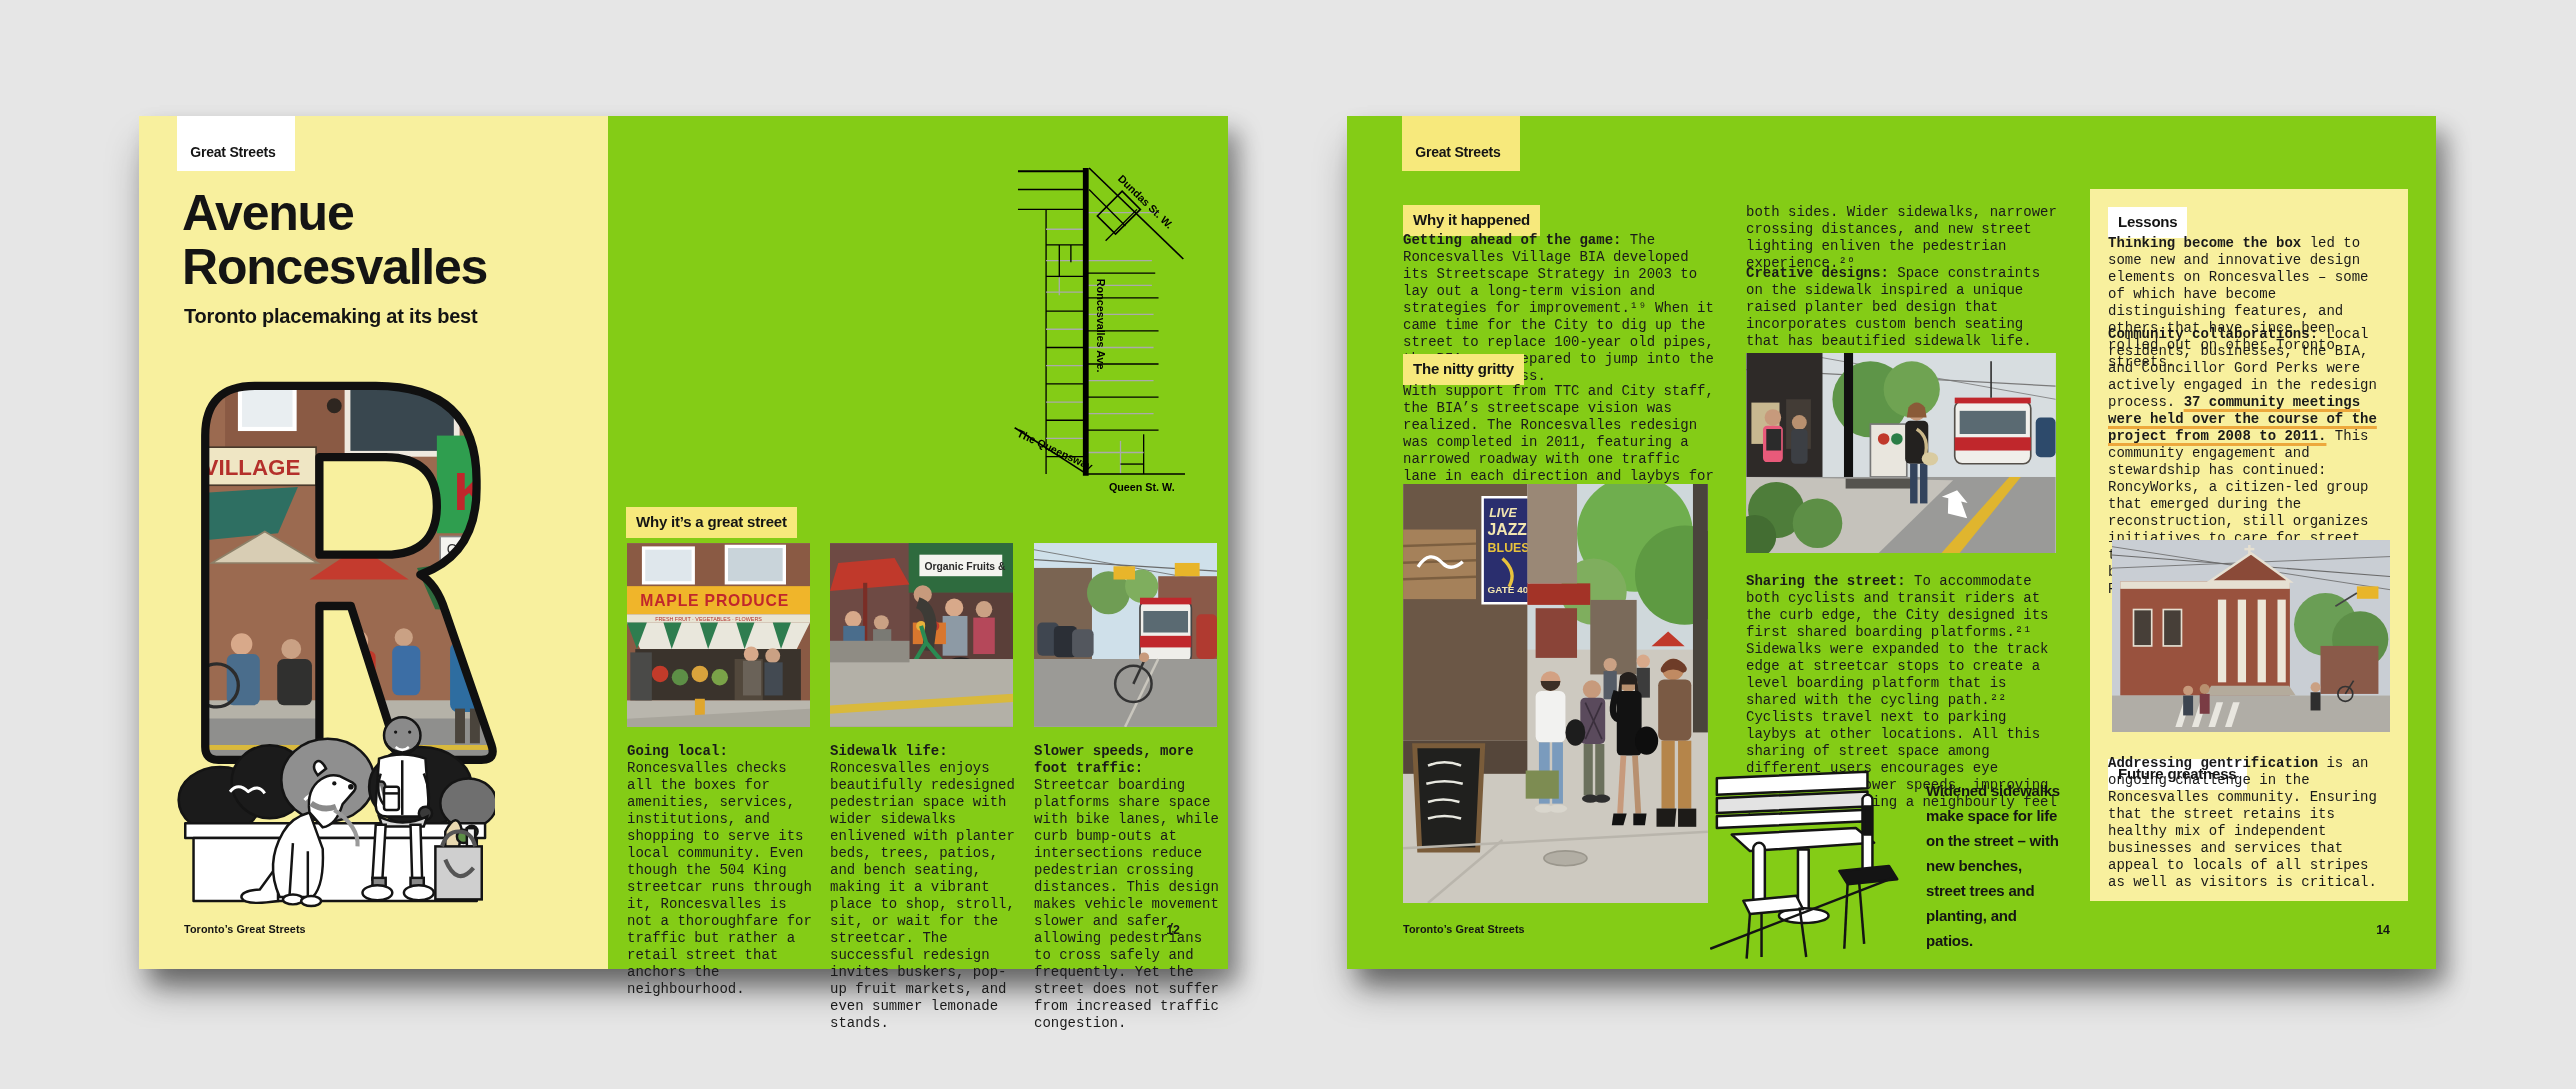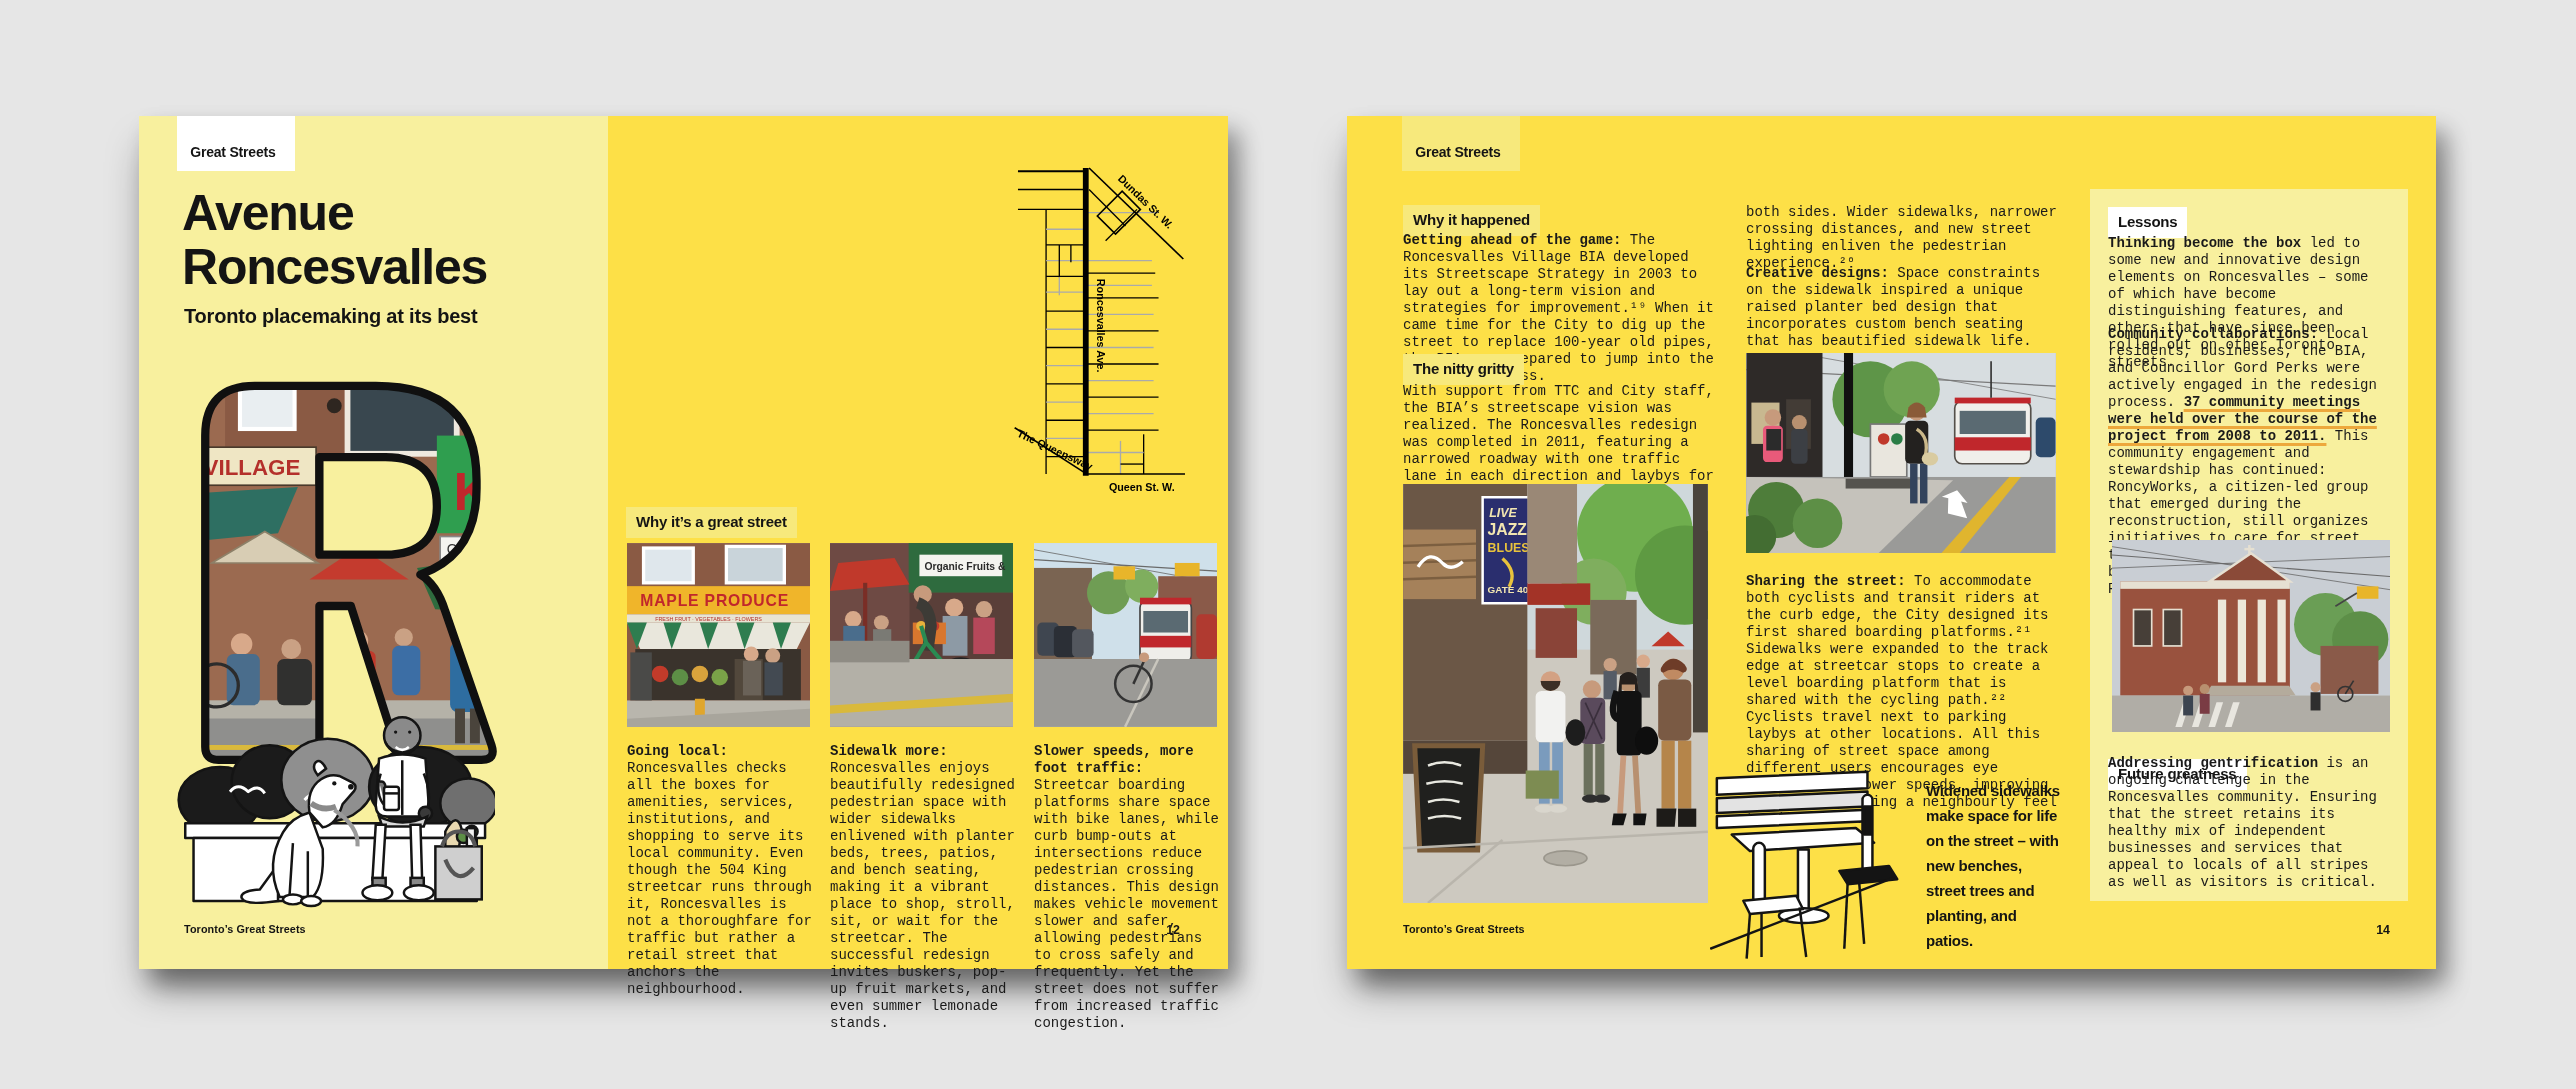--- a/index.html
+++ b/index.html
@@ -6,21 +6,21 @@
     --canvas:#e6e6e6;
     --ink:#141414;
     --yellow-panel:#f8f09e;
     --yellow-label:#f7e97c;
     --underline:#eda83c;
   }
   *{margin:0;padding:0;box-sizing:border-box;}
   html,body{width:2576px;height:1089px;}
   body{background:var(--canvas);font-family:"Liberation Sans",sans-serif;color:var(--ink);position:relative;overflow:hidden;}
   .abs{position:absolute;}
-  .page{position:absolute;top:116px;width:1089px;height:853px;background:#fde047;
+  .page{position:absolute;top:116px;width:1089px;height:853px;background:#84cc16;
         box-shadow:11.6px 15px 21.5px rgba(0,0,0,.34), 0 25px 38px -6.6px rgba(0,0,0,.38);}
   #page-left{left:139px;}
   #page-right{left:1347px;}
 
   
   .serif{font-family:Liberation Mono, monospace;font-size:14px;line-height:17px;color:#1a1a1a;}
   .serif .lead{font-weight:700;}
   .lbl{display:inline-block;background:var(--yellow-label);font-weight:700;font-size:15px;line-height:15px;padding:7.4px 10px 8.3px;letter-spacing:-0.2px;}
   .lbl.white{background:#fff;}
   .tagbox{display:flex;align-items:flex-end;width:118px;height:55px;padding:0 0 10.8px 13.2px;font-weight:700;font-size:14px;letter-spacing:-0.2px;}
@@ -320,21 +320,21 @@
       <circle cx="120" cy="170" r="22" fill="none" stroke="#333" stroke-width="3"></circle>
       <path d="M120 170 L134 140" stroke="#333" stroke-width="3"></path>
       <circle cx="133" cy="138" r="6" fill="#c79a7c"></circle>
     </svg>
   </div>
 
   <div class="caption serif" style="left:488px;top:627px;">
     <span class="lead">Going local:</span><span> Roncesvalles checks all the boxes for amenities, services, institutions, and shopping to serve its local community. Even though the 504 King streetcar runs through it, Roncesvalles is not a thoroughfare for traffic but rather a retail street that anchors the neighbourhood.</span>
   </div>
   <div class="caption serif" style="left:691px;top:627px;">
-    <span class="lead">Sidewalk more:</span><span> Roncesvalles enjoys beautifully redesigned pedestrian space with wider sidewalks enlivened with planter beds, trees, patios, and bench seating, making it a vibrant place to shop, stroll, sit, or wait for the streetcar. The successful redesign invites buskers, pop-up fruit markets, and even summer lemonade stands.</span>
+    <span class="lead">Sidewalk life:</span><span> Roncesvalles enjoys beautifully redesigned pedestrian space with wider sidewalks enlivened with planter beds, trees, patios, and bench seating, making it a vibrant place to shop, stroll, sit, or wait for the streetcar. The successful redesign invites buskers, pop-up fruit markets, and even summer lemonade stands.</span>
   </div>
   <div class="caption serif" style="left:895px;top:627px;">
     <span class="lead">Slower speeds, more foot traffic:</span><span> Streetcar boarding platforms share space with bike lanes, while curb bump-outs at intersections reduce pedestrian crossing distances. This design makes vehicle movement slower and safer, allowing pedestrians to cross safely and frequently. Yet the street does not suffer from increased traffic congestion.</span>
   </div>
 </section>
 
 <section class="page" id="page-right">
   <div class="abs tagbox" style="left:55px;top:0;background:var(--yellow-label);">
     <span>Great Streets</span>
   </div>

